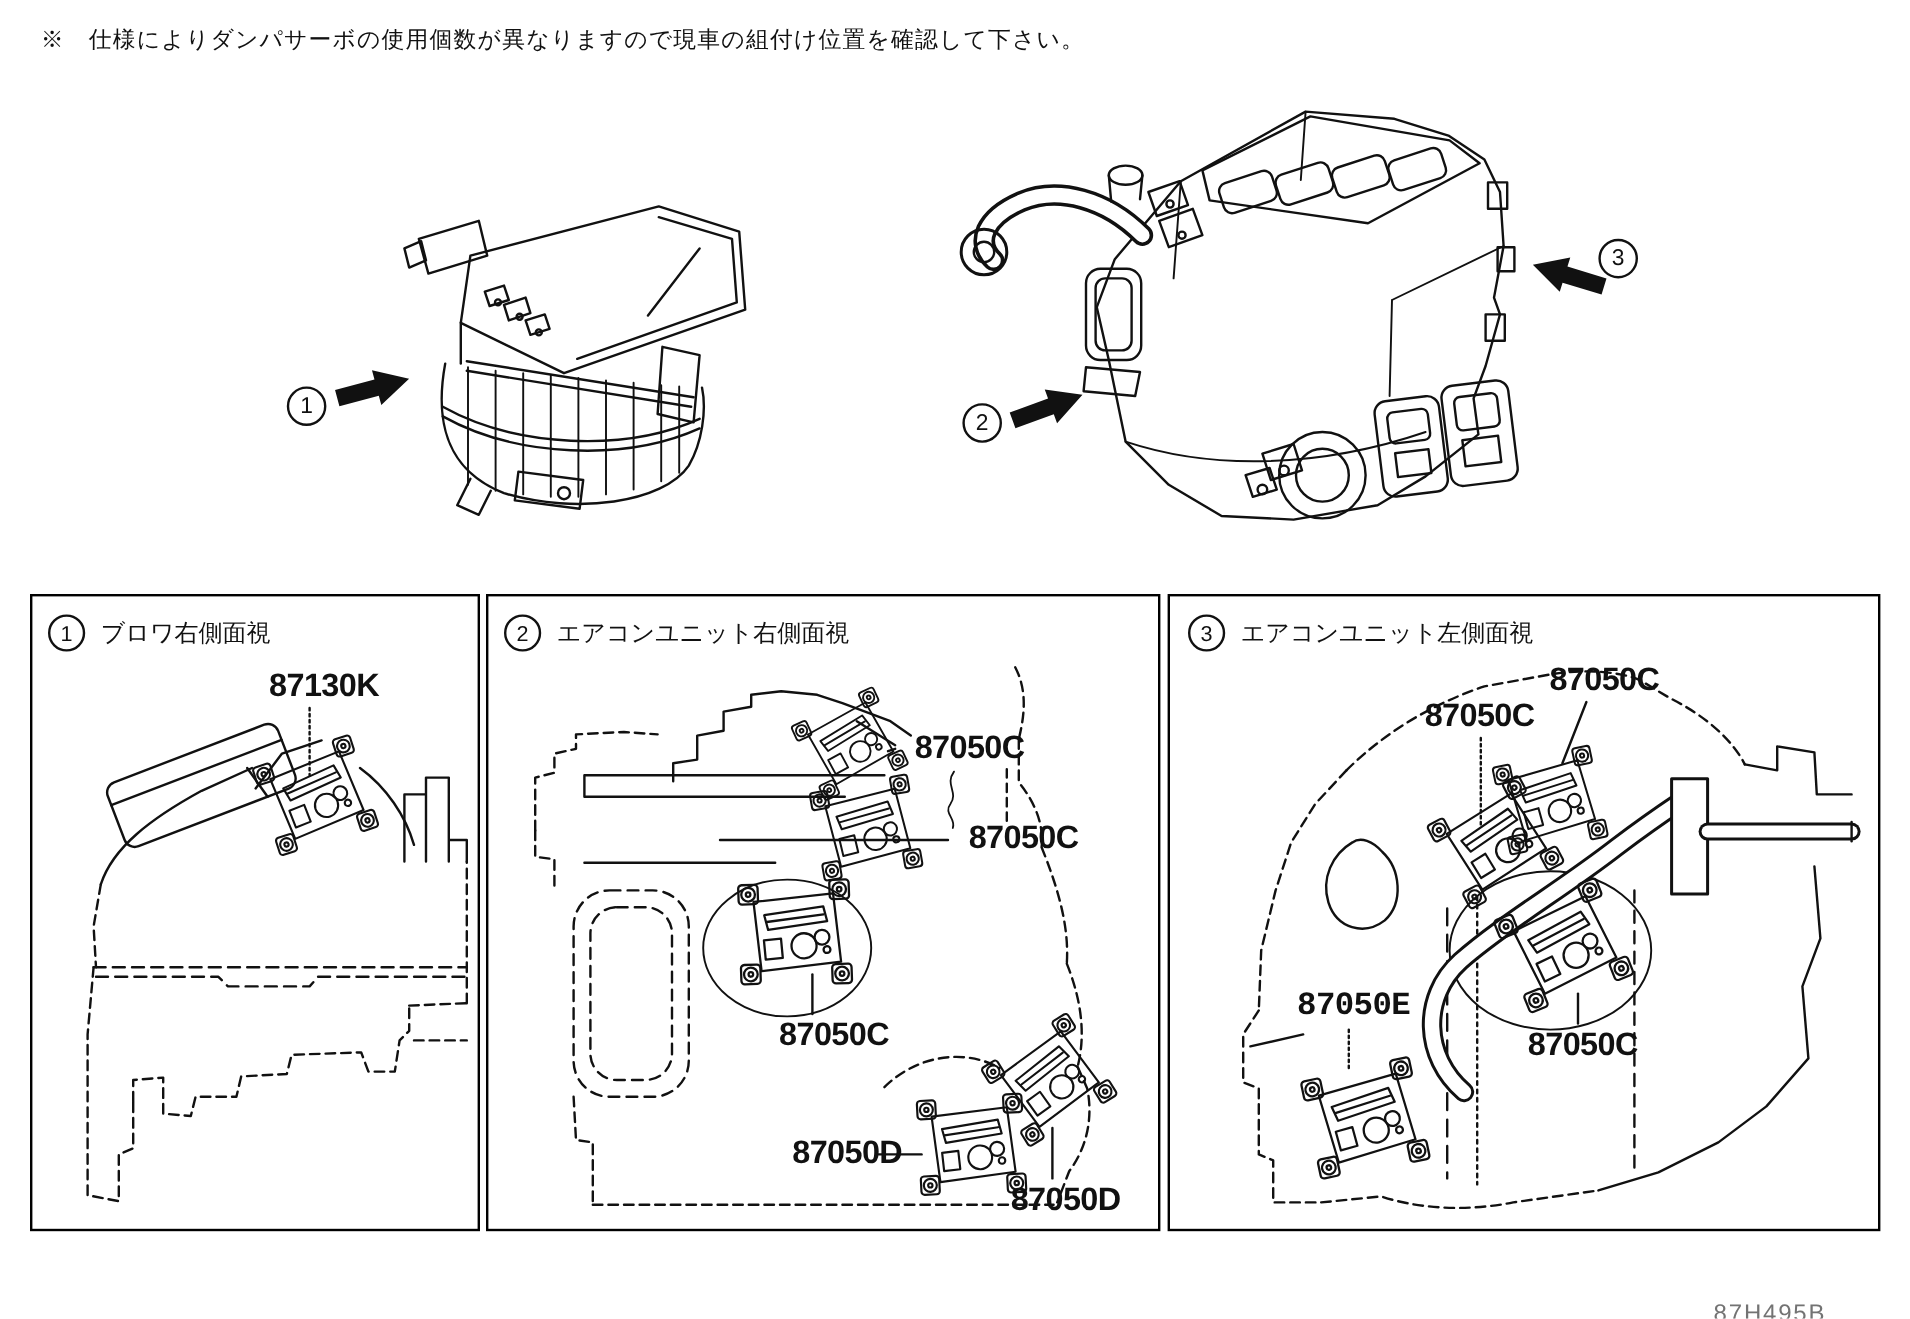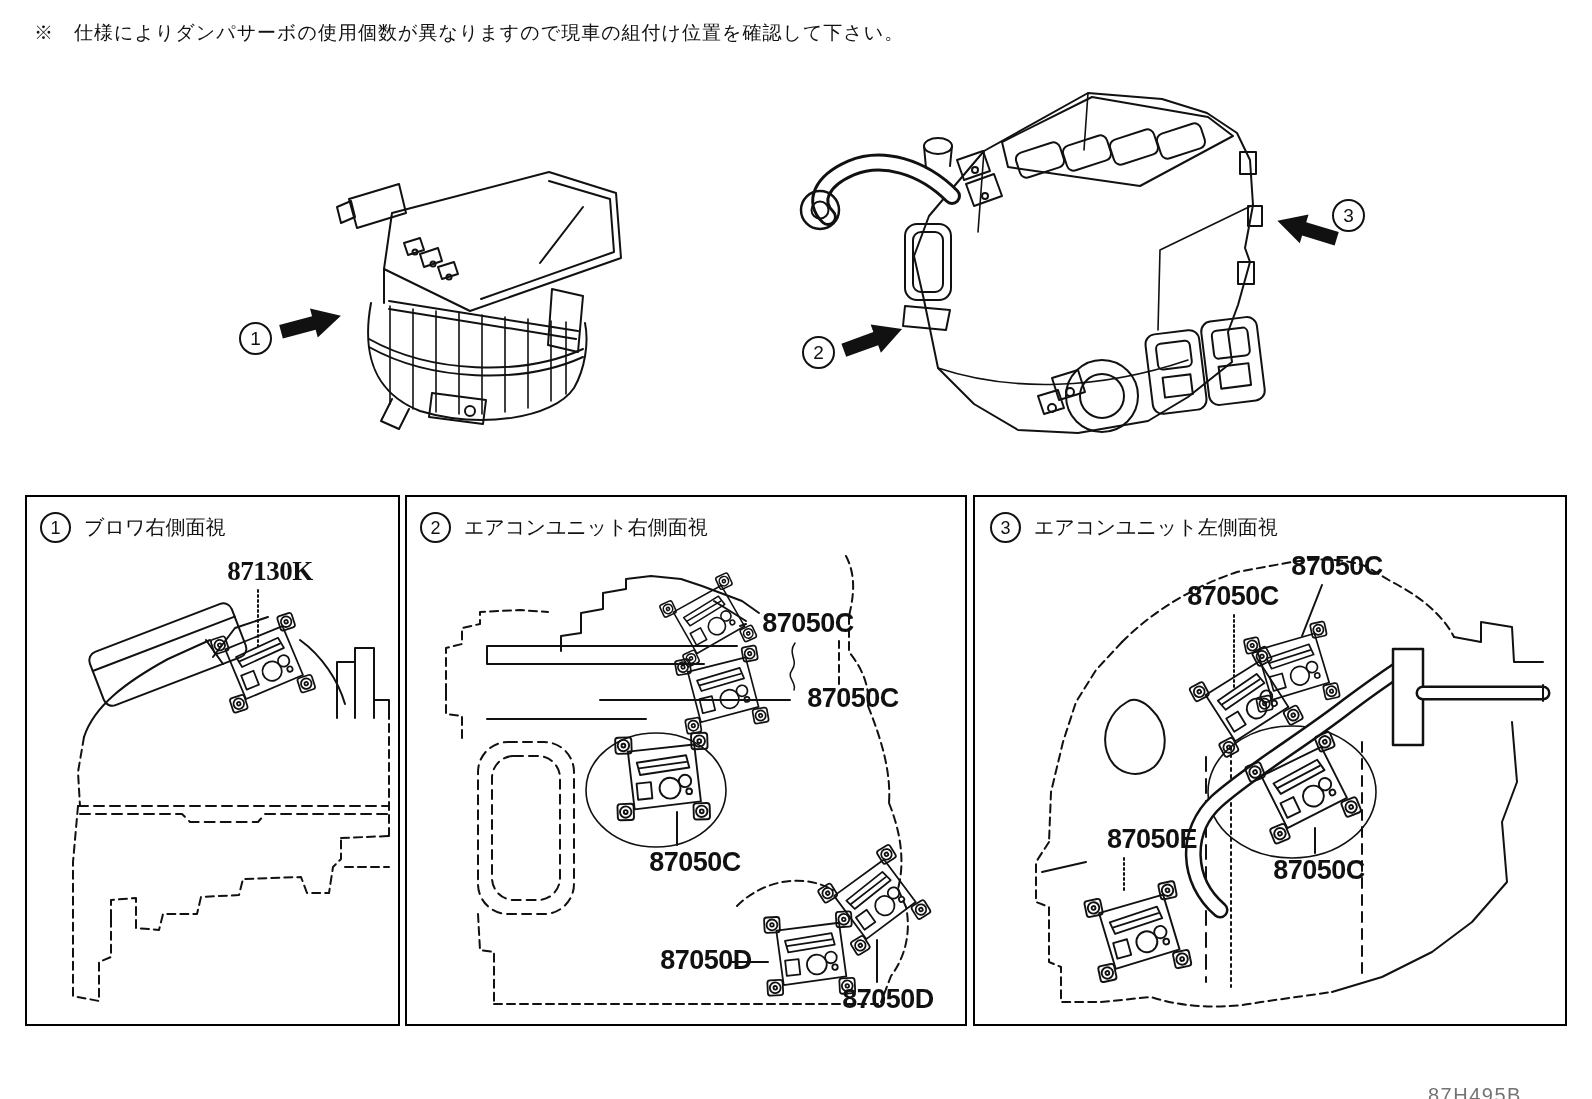--- a/index.html
+++ b/index.html
@@ -221,27 +221,27 @@
   </div>
   <div class="phead" style="left:420px;top:512px;">
     <div class="circ">2</div>
     <div class="ptitle">エアコンユニット右側面視</div>
   </div>
   <div class="phead" style="left:990px;top:512px;">
     <div class="circ">3</div>
     <div class="ptitle">エアコンユニット左側面視</div>
   </div>
 
-  <div class="plabel" style="left:210px;top:556px;font-family:Liberation Serif, serif;">87130K</div>
+  <div class="plabel" style="left:210px;top:556px;">87130K</div>
 
   <div class="plabel" style="left:748px;top:608px;">87050C</div>
   <div class="plabel" style="left:793px;top:683px;">87050C</div>
   <div class="plabel" style="left:635px;top:847px;">87050C</div>
   <div class="plabel" style="left:646px;top:945px;">87050D</div>
   <div class="plabel" style="left:828px;top:984px;">87050D</div>
 
   <div class="plabel" style="left:1173px;top:581px;">87050C</div>
   <div class="plabel" style="left:1277px;top:551px;">87050C</div>
-  <div class="plabel" style="left:1092px;top:824px;">87050E</div>
+  <div class="plabel" style="left:1068px;top:824px;font-family:Liberation Mono, monospace;">87050E</div>
   <div class="plabel" style="left:1259px;top:855px;">87050C</div>
 
   <div class="figcode">87H495B</div>
 </div>
 
 </body></html>

